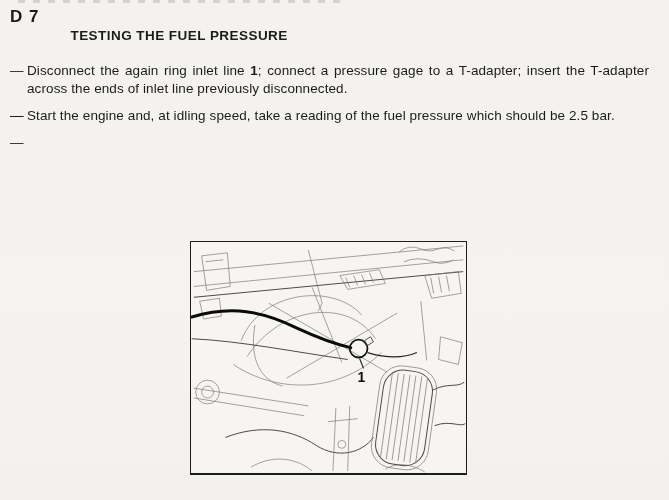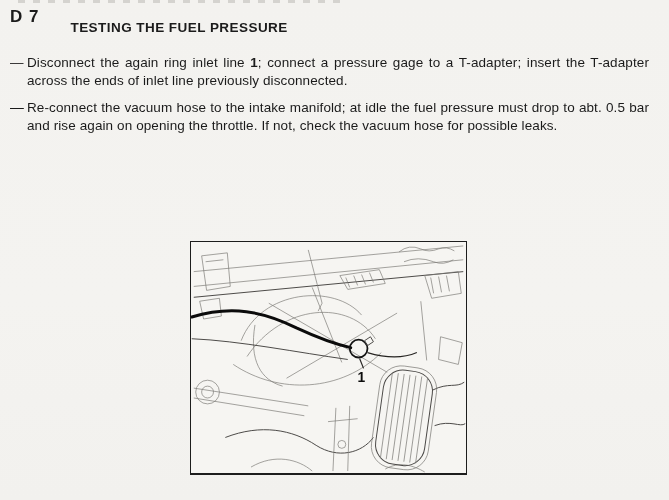--- a/index.html
+++ b/index.html
@@ -19,21 +19,21 @@
   .hdr{
     display:flex;align-items:flex-start;
     padding:8px 14px 0 10px;
   }
   .sec-code{
     font-size:17px;font-weight:bold;letter-spacing:1px;
     line-height:18px;
   }
   .hdr-title{
     font-size:13.5px;font-weight:bold;letter-spacing:.45px;
-    margin:12px 0 0 31px;line-height:15px;
+    margin:20px 0 0 31px;line-height:15px;
   }
   .instr-list{margin-top:19px;}
   .instr{
     position:relative;
     margin:0 20px 9px 10px;
     padding-left:17px;
     font-size:13.5px;line-height:18px;
     text-align:justify;
     letter-spacing:.1px;
   }
@@ -63,22 +63,22 @@
   <div class="scan-edge"></div>
 
   <div class="hdr">
     <span class="sec-code">D 7</span>
     <span class="hdr-title">TESTING THE FUEL PRESSURE</span>
   </div>
 
   <div class="instr-list">
       <div class="instr"><span class="dash">—</span><span><span>Disconnect the again ring inlet line </span><b>1</b><span>; connect a pressure gage to a T-adapter; insert the T-adapter across the ends of inlet line previously disconnected.</span></span></div>
       <div class="instr"><span class="dash">—</span></div>
+      <div class="instr"><span class="dash">—</span><span><span>Start the engine and, at idling speed, take a reading of the fuel pressure which should be 2.5 bar.</span></span></div>
       <div class="instr"><span class="dash">—</span></div>
-      <div class="instr"><span class="dash">—</span><span><span>Re-connect the vacuum hose to the intake manifold; at idle the fuel pressure must drop to abt. 0.5 bar and rise again on opening the throttle. If not, check the vacuum hose for possible leaks.</span></span></div>
     </div>
 
   <div class="figure-frame">
     <svg viewBox="0 0 277 234" aria-hidden="true">
 
       <path class="lt" d="M2,30 L275,4"></path>
       <path class="lt" d="M2,45 L275,18"></path>
       <path class="md" d="M2,56 L275,30"></path>
       <path class="lt" d="M118,8 L132,62 L128,70"></path>
 

